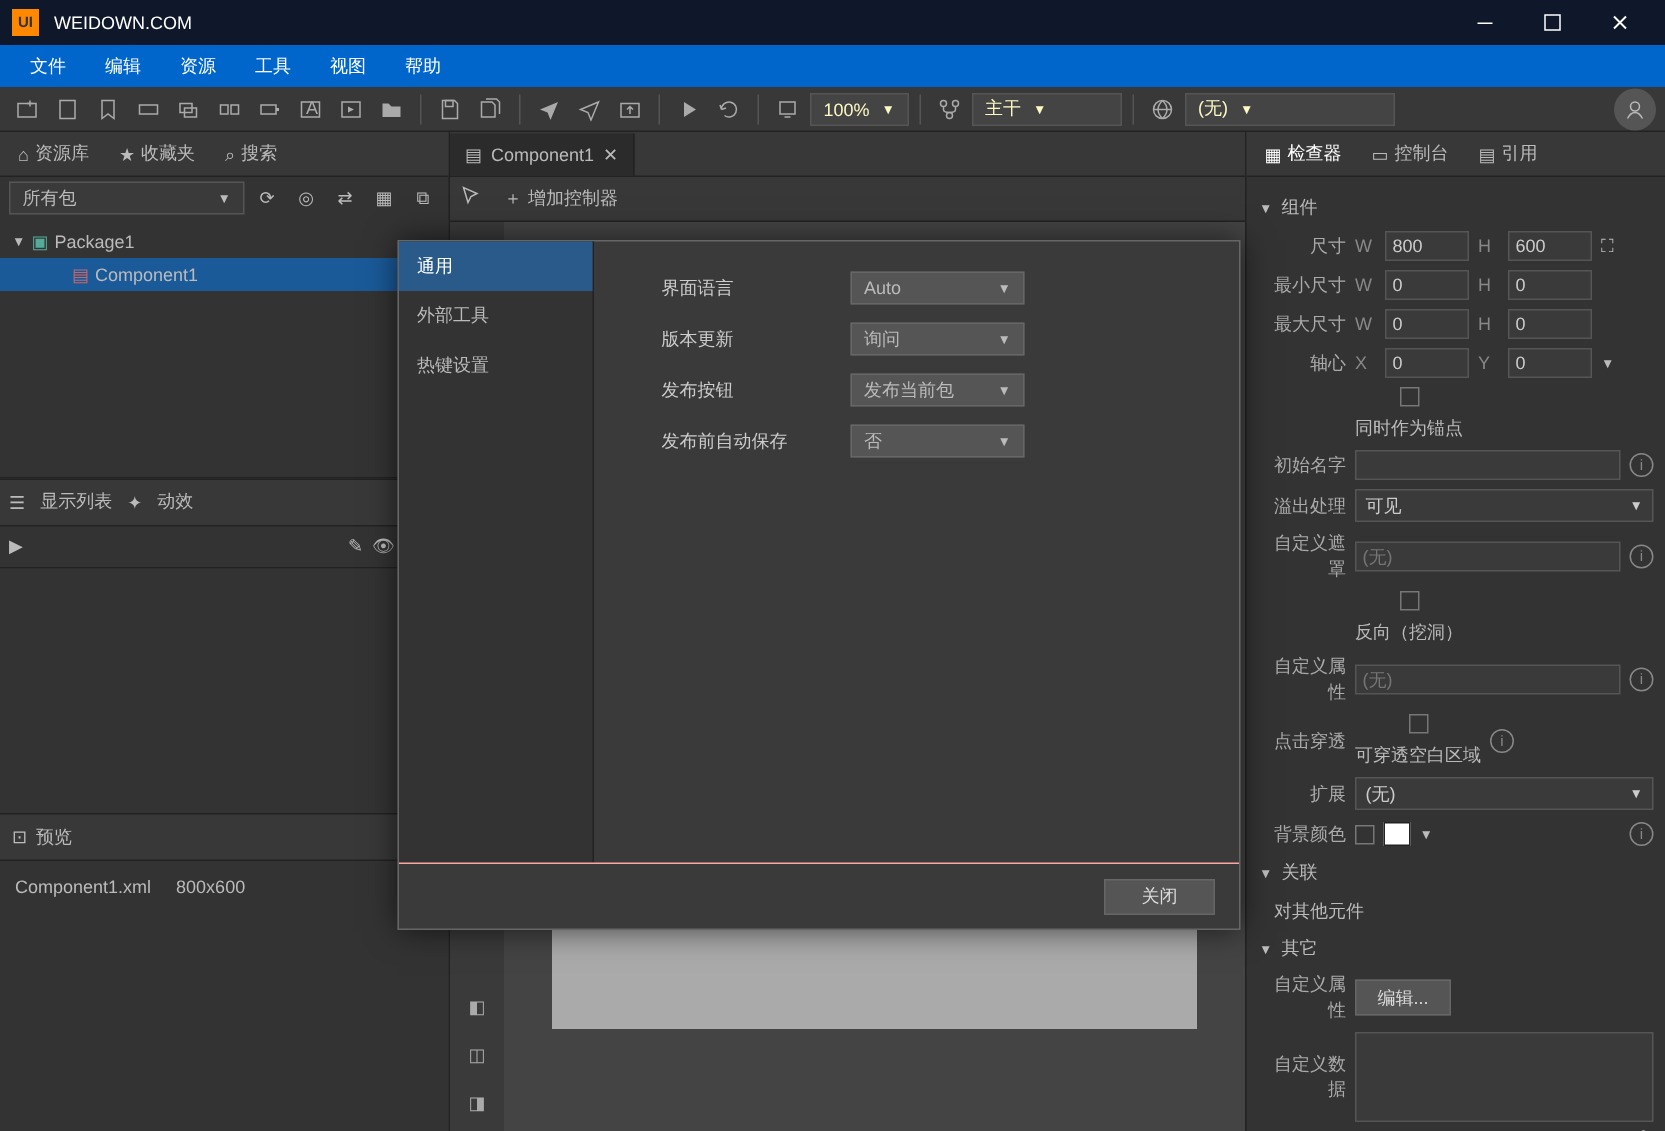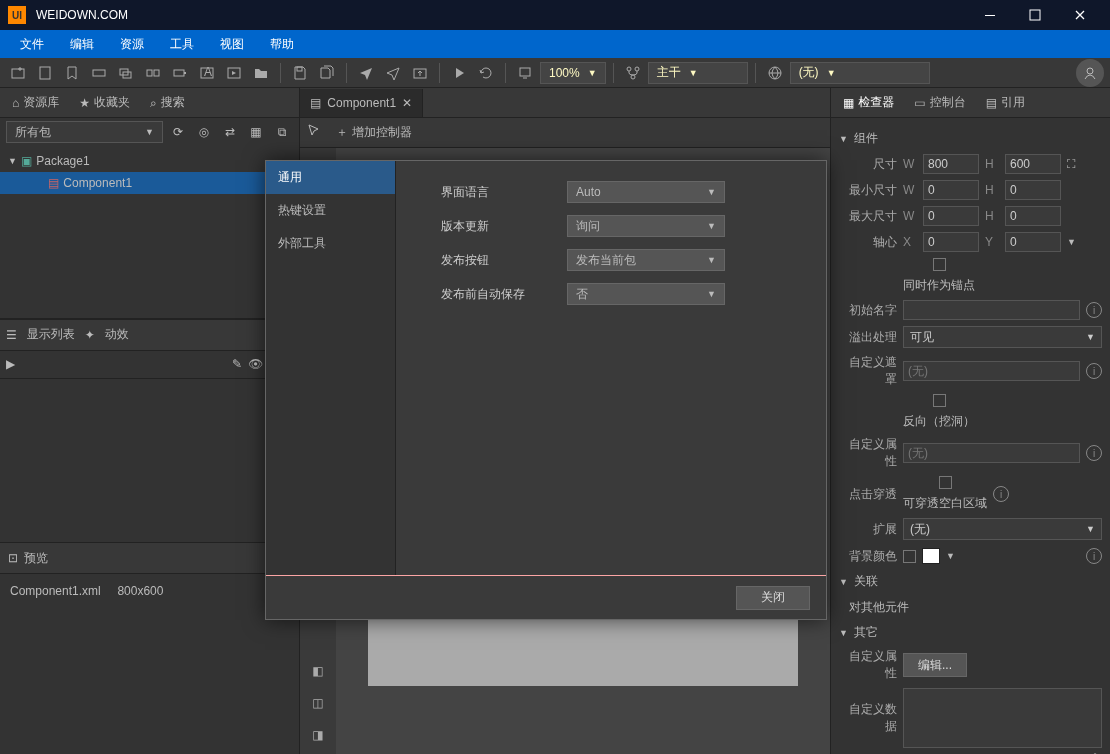--- a/index.html
+++ b/index.html
@@ -59,21 +59,21 @@
 .color-swatch { width: 18px; height: 16px; background: #fff; border: 1px solid #222; }
 .dialog { position: absolute; left: 265px; top: 160px; width: 562px; height: 460px; background: #3a3a3a; border: 1px solid #666; box-shadow: 0 0 20px rgba(0,0,0,0.6); display: flex; flex-direction: column; z-index: 100; }
 .dialog-title { height: 22px; background: linear-gradient(#aaa,#888); color: #222; display: flex; align-items: center; justify-content: center; font-weight: bold; }
 .dialog-body { flex: 1; display: flex; }
 .dialog-side { width: 130px; background: #333; border-right: 1px solid #222; }
 .dialog-side-item { padding: 8px 12px; cursor: pointer; }
 .dialog-side-item.active { background: #2a5a8a; color: #fff; }
 .dialog-content { flex: 1; padding: 14px 20px; }
 .dlg-row { display: flex; align-items: center; gap: 16px; padding: 6px 0; margin-left: 25px; }
 .dlg-label { width: 110px; color: #ccc; }
-.dlg-select { width: 158px; background: #555; border: 1px solid #666; height: 22px; display: flex; align-items: center; justify-content: space-between; padding: 0 8px; cursor: pointer; }
+.dlg-select { width: 116px; background: #555; border: 1px solid #666; height: 22px; display: flex; align-items: center; justify-content: space-between; padding: 0 8px; cursor: pointer; }
 .dialog-footer { height: 44px; border-top: 1px solid #fca5a5; display: flex; align-items: center; justify-content: flex-end; padding: 0 16px; }
 .btn { height: 24px; padding: 0 24px; background: #555; border: 1px solid #666; color: #ddd; cursor: pointer; display: flex; align-items: center; }
 .caret { font-size: 9px; }
 svg { width: 16px; height: 16px; fill: currentColor; }
 </style>
 </head>
 <body>
 
 <div class="titlebar">
   <div class="logo">UI</div>
@@ -477,22 +477,22 @@
           </div>
       </div>
     </div>
   </div>
 </div>
 
 <div class="dialog">
   <div class="dialog-body">
     <div class="dialog-side">
       <div class="dialog-side-item active">通用</div>
+      <div class="dialog-side-item">外部工具</div>
       <div class="dialog-side-item">热键设置</div>
-      <div class="dialog-side-item">外部工具</div>
     </div>
     <div class="dialog-content">
       <div class="dlg-row">
           <span class="dlg-label">界面语言</span>
           <div class="dlg-select">
             <span>Auto</span>
             <span class="caret">▼</span>
           </div>
         </div>
       <div class="dlg-row">

